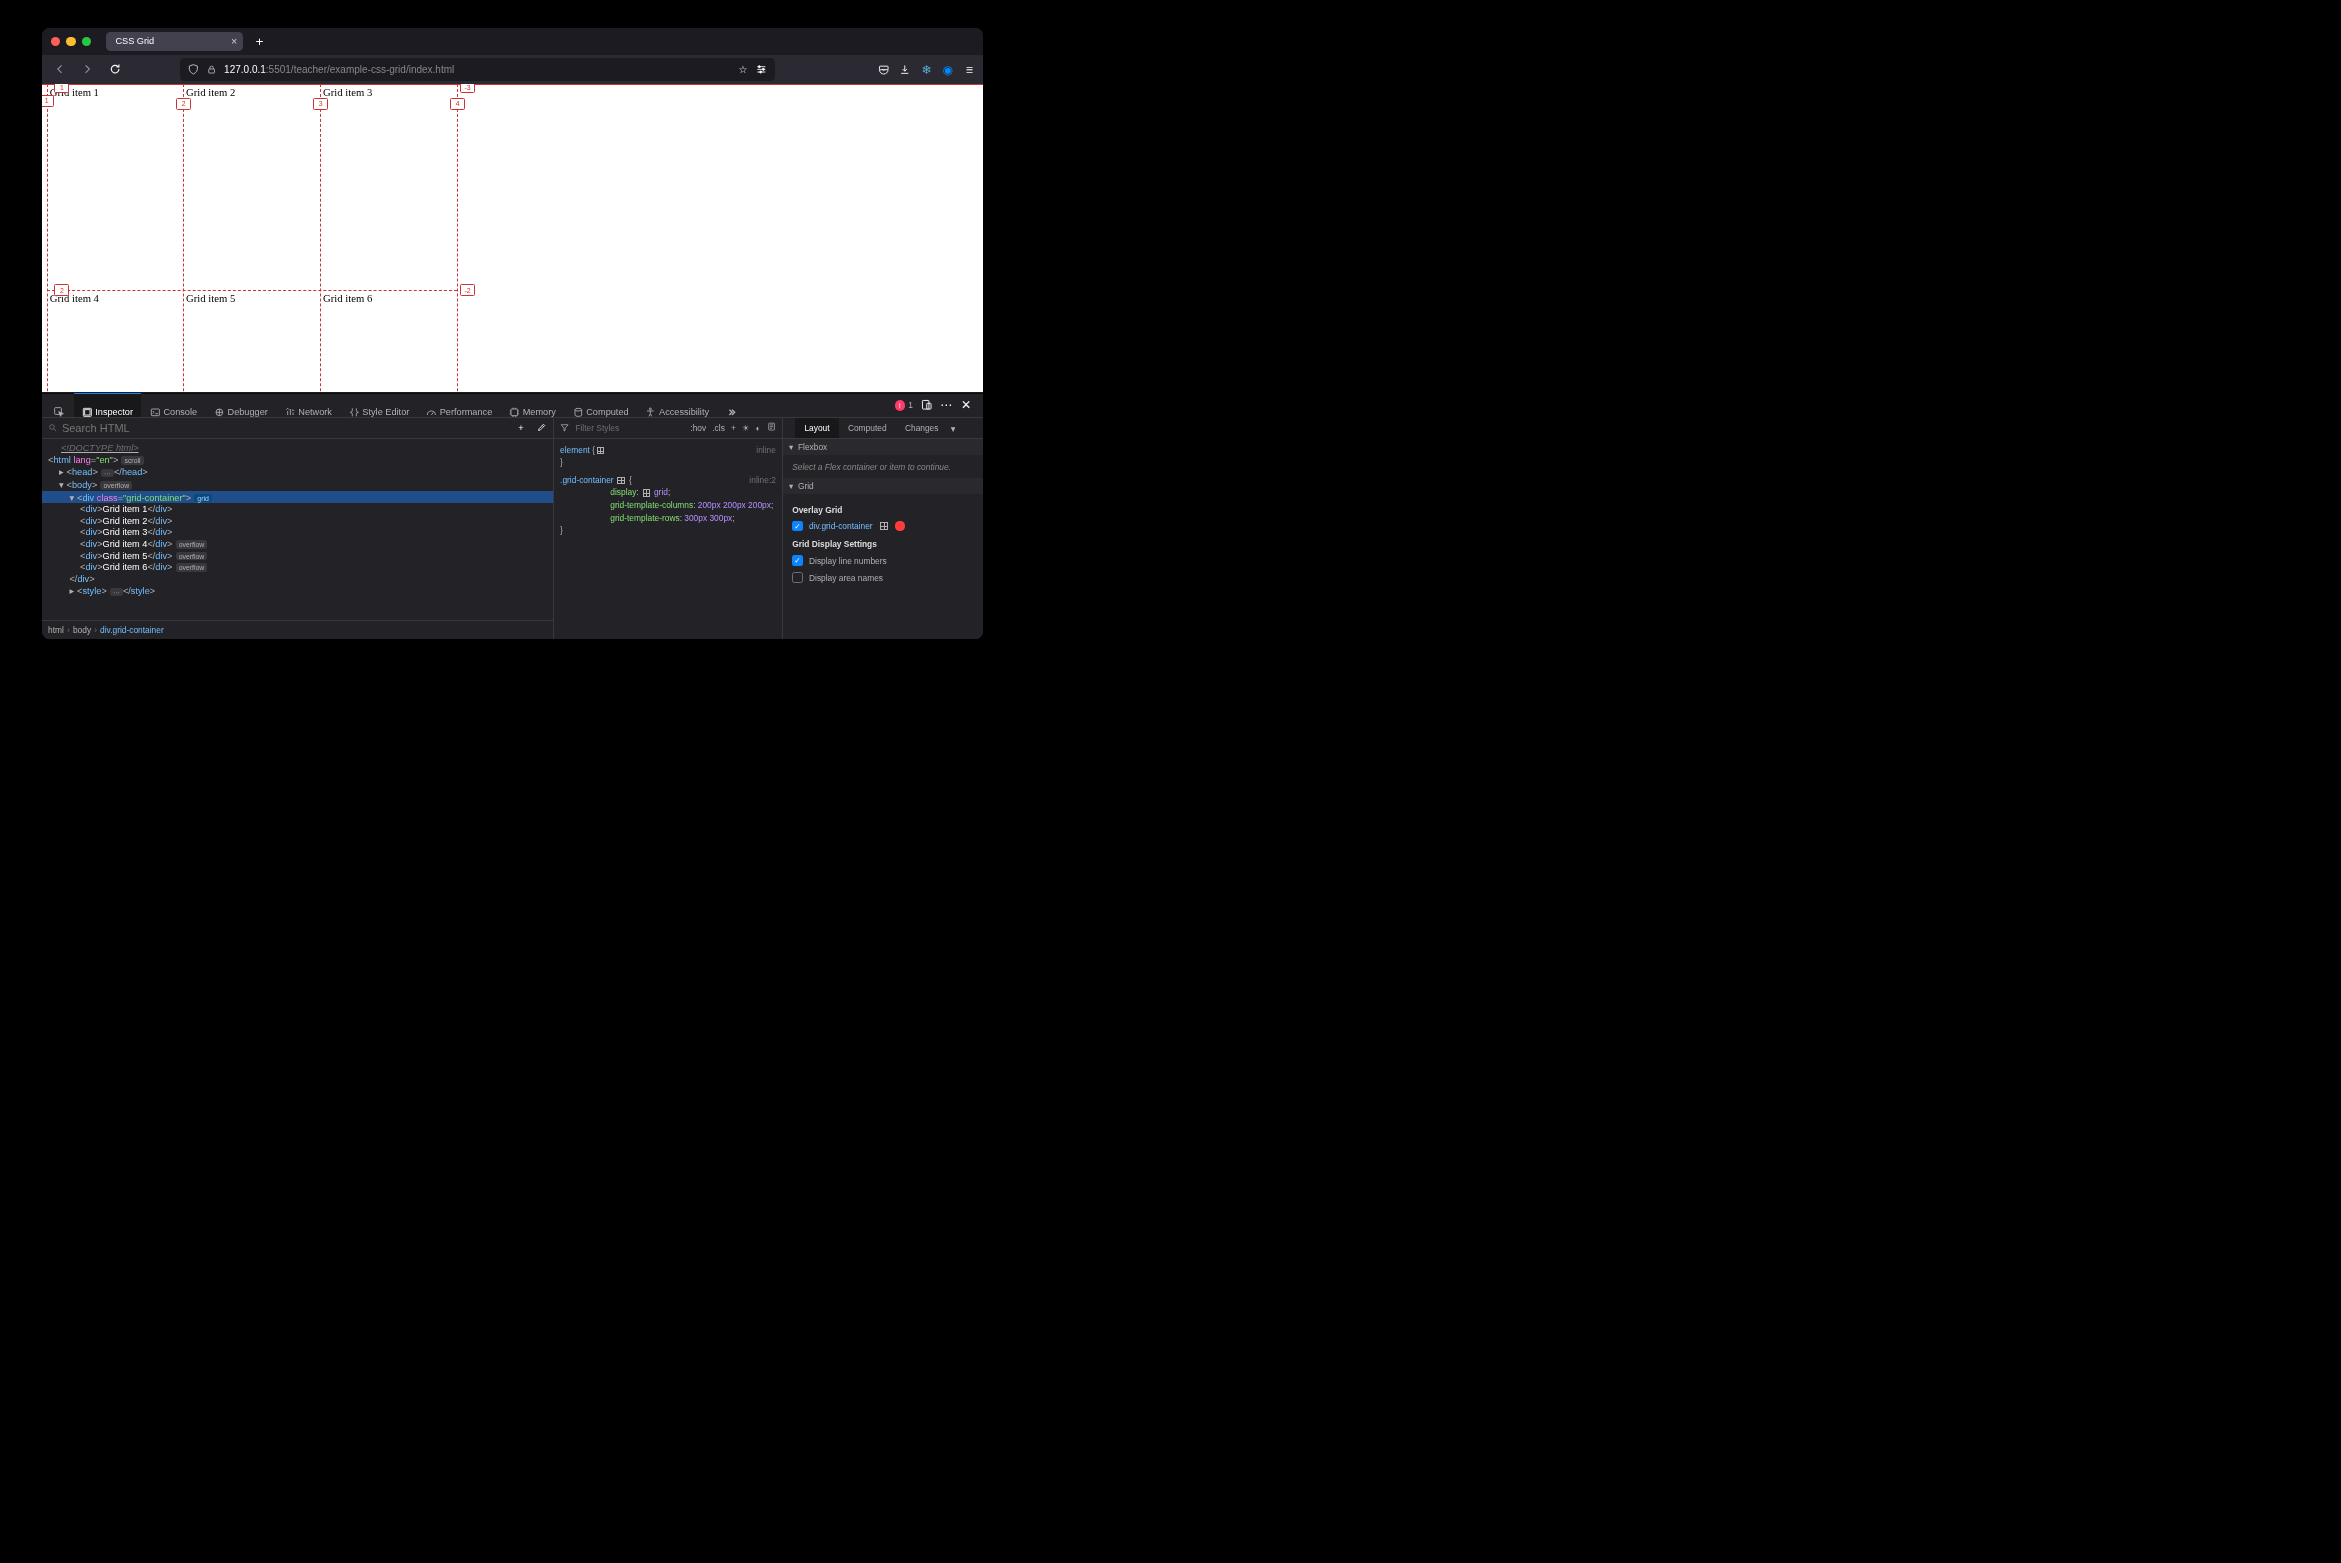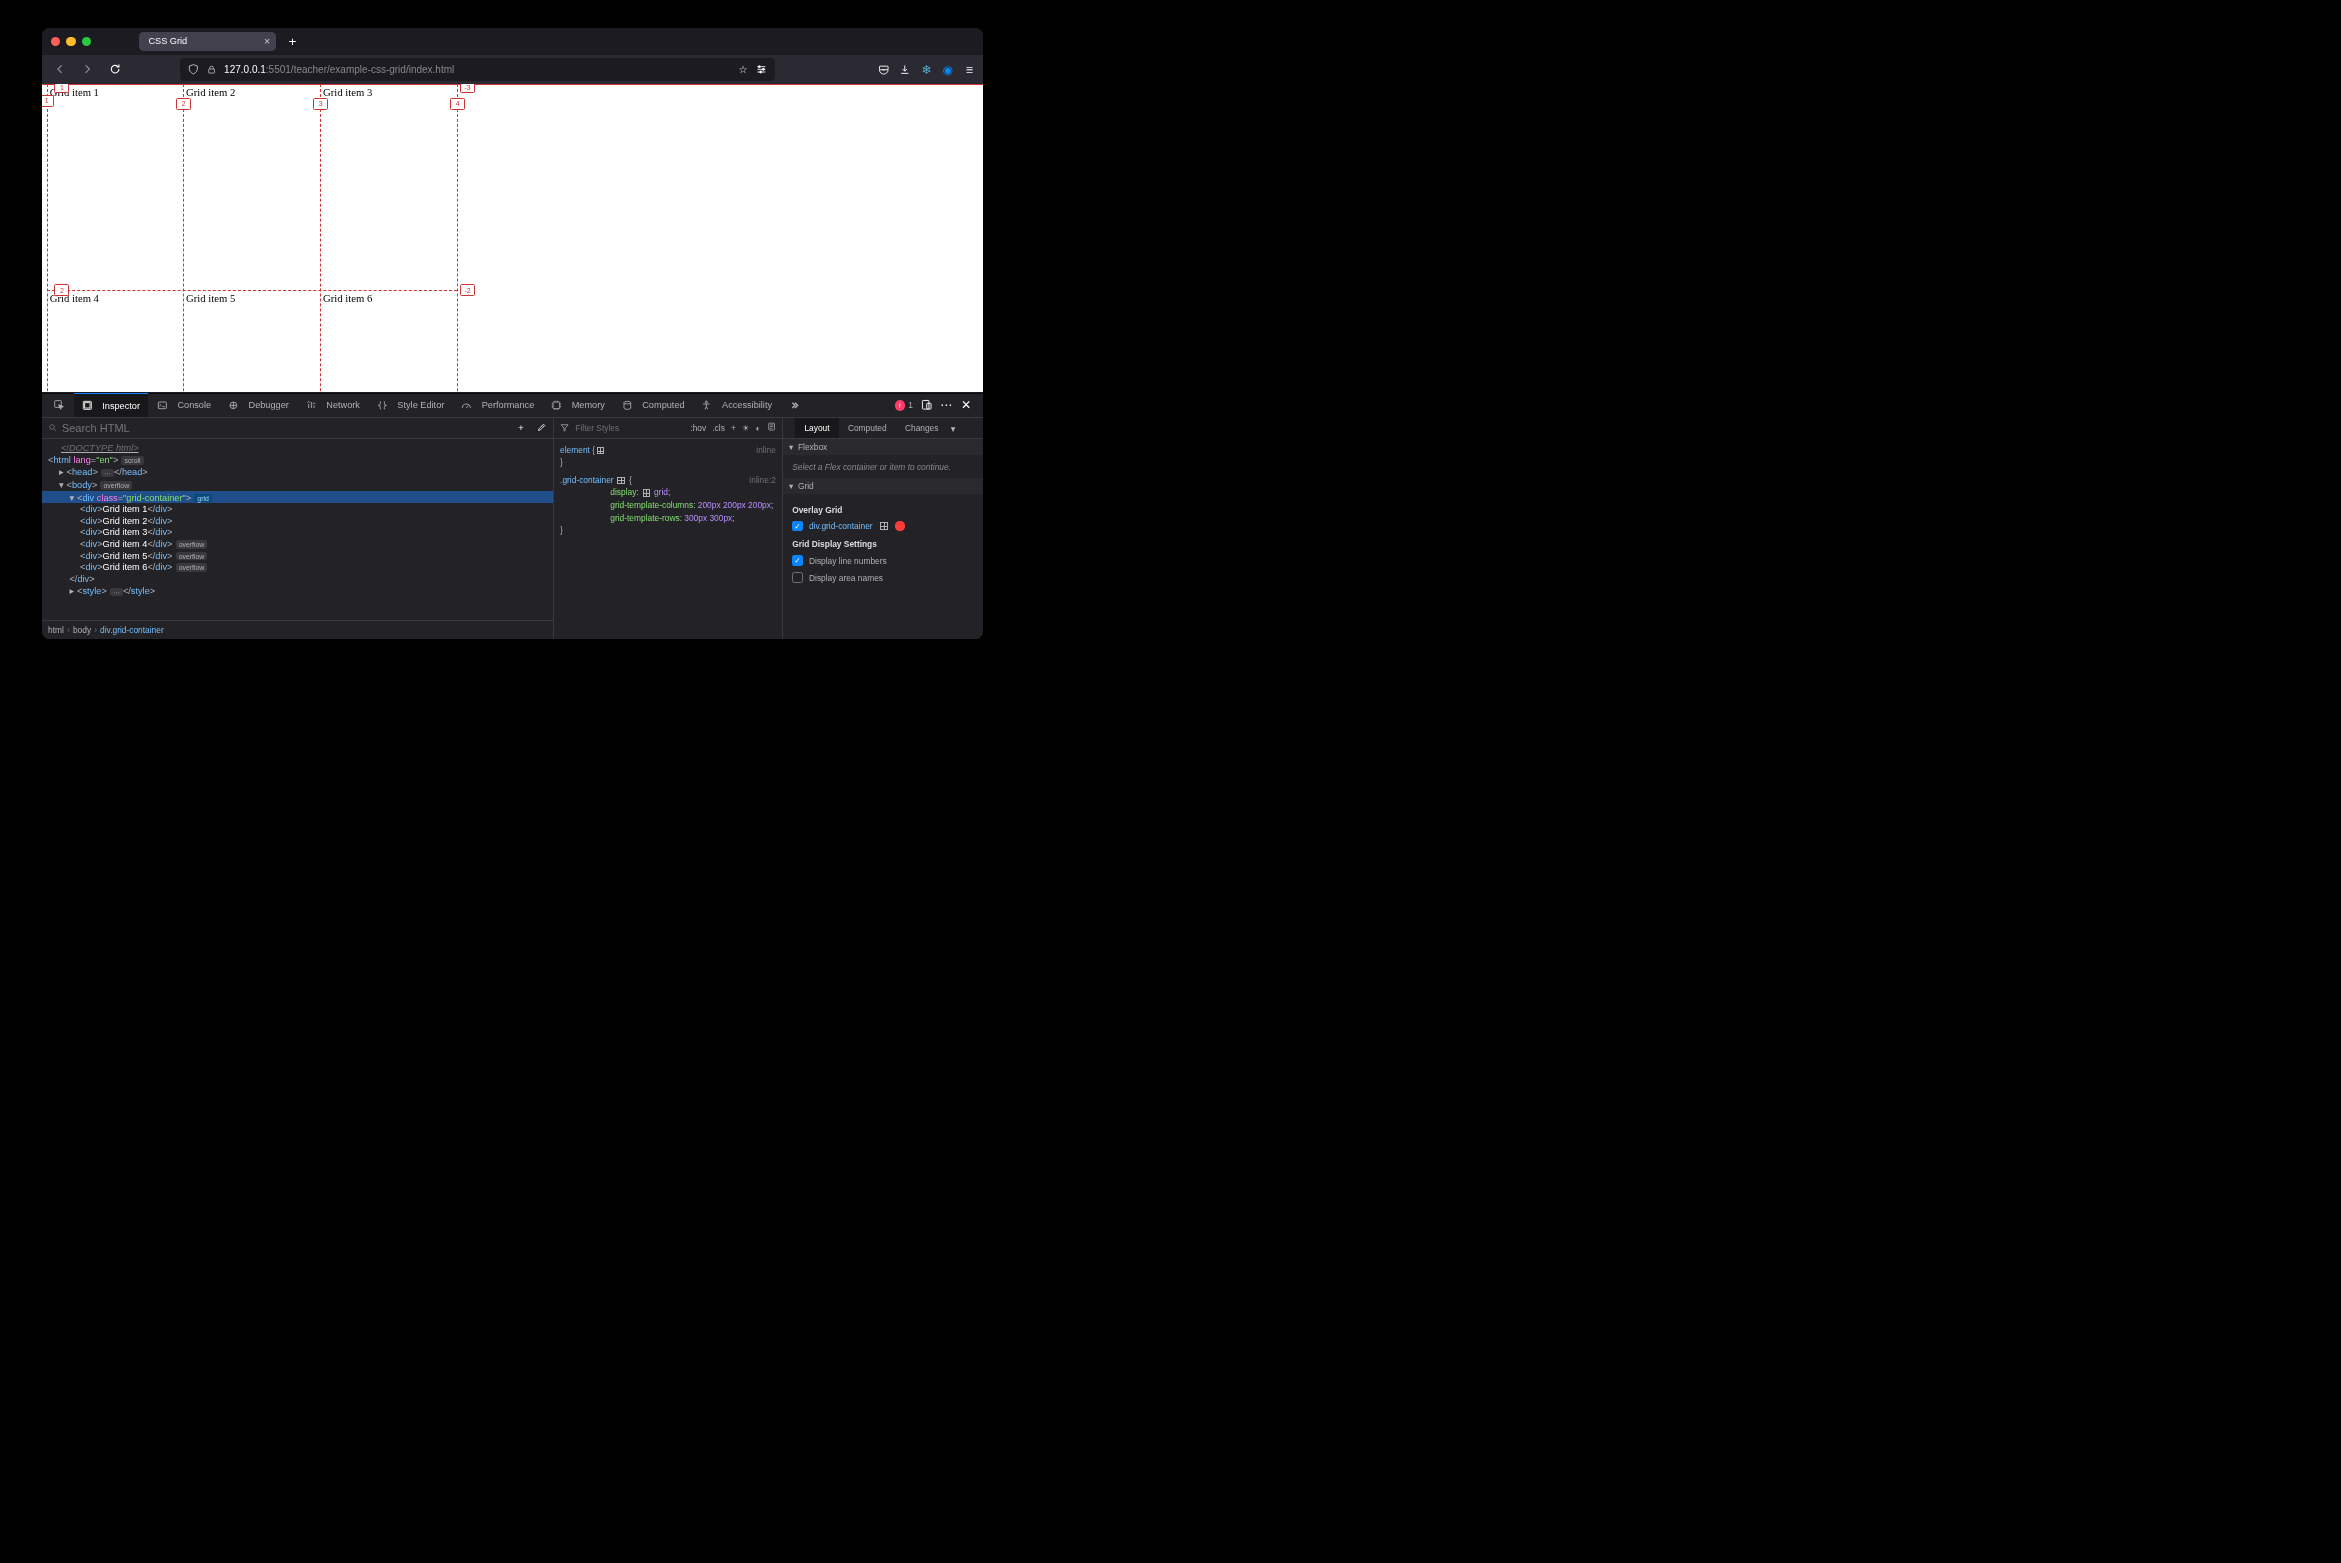--- a/index.html
+++ b/index.html
@@ -7,21 +7,21 @@
 
 
 .browser-window { position: absolute; left: 42px; top: 27.5px; width: 941px; height: 611px; background: #1c1b22; border-radius: 7.6px; overflow: hidden; box-shadow: 0 7.6px 30.5px rgba(0,0,0,0.5); }
 
 .titlebar { height: 27.5px; background: #1c1b22; display: flex; align-items: center; padding: 0 9.2px; gap: 6.1px; }
 .traffic { display: flex; gap: 6.1px; margin-right: 9.2px; }
 .dot { width: 9.2px; height: 9.2px; border-radius: 50%; }
 .dot.red { background: #ff5f57; }
 .dot.yellow { background: #febc2e; }
 .dot.green { background: #28c840; }
-.tab { background: #42414d; border-radius: 4.6px; padding: 4.6px 23px 4.6px 9.2px; font-size: 9.2px; color: #fbfbfe; position: relative; display: flex; align-items: center; min-width: 137px; margin-left: 33px; }
+.tab { background: #42414d; border-radius: 4.6px; padding: 4.6px 23px 4.6px 9.2px; font-size: 9.2px; color: #fbfbfe; position: relative; display: flex; align-items: center; min-width: 137px; }
 .tab .close-x { position: absolute; right: 6.1px; font-size: 10.7px; color: #ccc; }
 .new-tab { color: #fbfbfe; font-size: 13.7px; padding: 0 6.1px; cursor: pointer; }
 
 .toolbar { height: 29px; background: #2b2a33; display: flex; align-items: center; padding: 0 7.6px; gap: 7.6px; }
 .nav-btn { width: 20px; height: 20px; display: flex; align-items: center; justify-content: center; color: #fbfbfe; opacity: 0.5; }
 .nav-btn.active { opacity: 1; }
 .urlbar { flex: 1; background: #1c1b22; border-radius: 4.6px; height: 23px; display: flex; align-items: center; padding: 0 7.6px; gap: 6.1px; color: #fbfbfe; font-size: 10px; max-width: 595px; margin: 0 auto; }
 .urlbar .shield, .urlbar .lock { opacity: 0.8; }
 .url-text { flex: 1; }
 .url-text .dim { color: #888; }
@@ -36,21 +36,21 @@
 .grid-line-label { position: absolute; background: #fff; border: 0.8px solid #c33; font-size: 6.9px; color: #c33; padding: 0 2.3px; border-radius: 1.5px; z-index: 5; }
 .grid-line-label.hex { width: 15.3px; height: 12.2px; display: flex; align-items: center; justify-content: center; }
 .grid-overlay-line { position: absolute; background: transparent; }
 .grid-overlay-line.v { border-left: 0.8px dashed #c33; width: 0; }
 .grid-overlay-line.h { border-top: 0.8px dashed #c33; height: 0; }
 .page-full-line { position: absolute; left: 0; right: 0; border-top: 0.8px solid #c33; }
 
 
 .devtools { position: absolute; left: 0; right: 0; bottom: 0; height: 246px; background: #232327; display: flex; flex-direction: column; border-top: 1.5px solid #0c0c0d; }
 .dt-tabs { height: 24.4px; background: #232327; display: flex; align-items: center; padding: 0 4.6px; gap: 1.5px; border-bottom: 0.8px solid #38383d; }
-.dt-tab { display: flex; align-items: center; gap: 10px; padding: 0 7.6px; height: 24.4px; font-size: 9.2px; color: #b1b1b3; cursor: pointer; }
+.dt-tab { display: flex; align-items: flex-end; gap: 3px; padding: 0 7.6px; height: 24.4px; font-size: 9.2px; color: #b1b1b3; cursor: pointer; }
 .dt-tab.active { color: #fff; border-top: 1.5px solid #0a84ff; background: #18181a; }
 .dt-tab svg { width: 10.7px; height: 10.7px; }
 .dt-tabs-right { margin-left: auto; display: flex; align-items: center; gap: 7.6px; padding-right: 6.1px; color: #b1b1b3; }
 .err-badge { display: flex; align-items: center; gap: 3.1px; font-size: 8.4px; }
 .err-dot { width: 10.7px; height: 10.7px; background: #ff3b6b; border-radius: 50%; display: flex; align-items: center; justify-content: center; color: #fff; font-size: 7.6px; }
 
 .dt-body { flex: 1; display: flex; overflow: hidden; }
 .dt-html { width: 511px; display: flex; flex-direction: column; background: #232327; }
 .dt-search { height: 21.4px; display: flex; align-items: center; padding: 0 6.1px; gap: 4.6px; border-bottom: 0.8px solid #38383d; color: #6f6f73; font-size: 9.2px;}
 .dt-search input { background: transparent; border: none; color: #b1b1b3; outline: none; font-size: 11px; flex: 1; }

